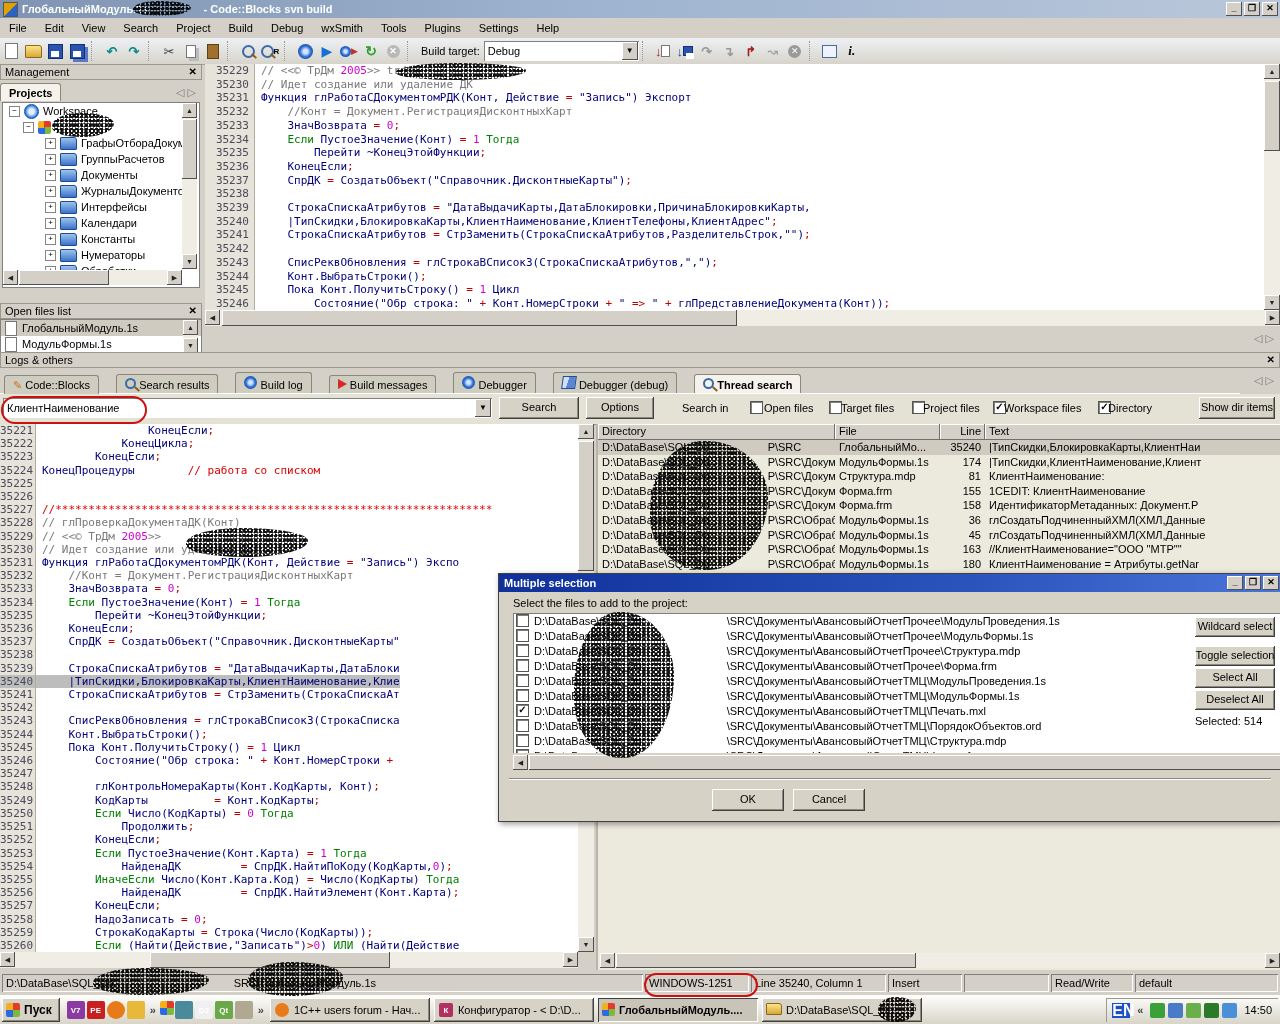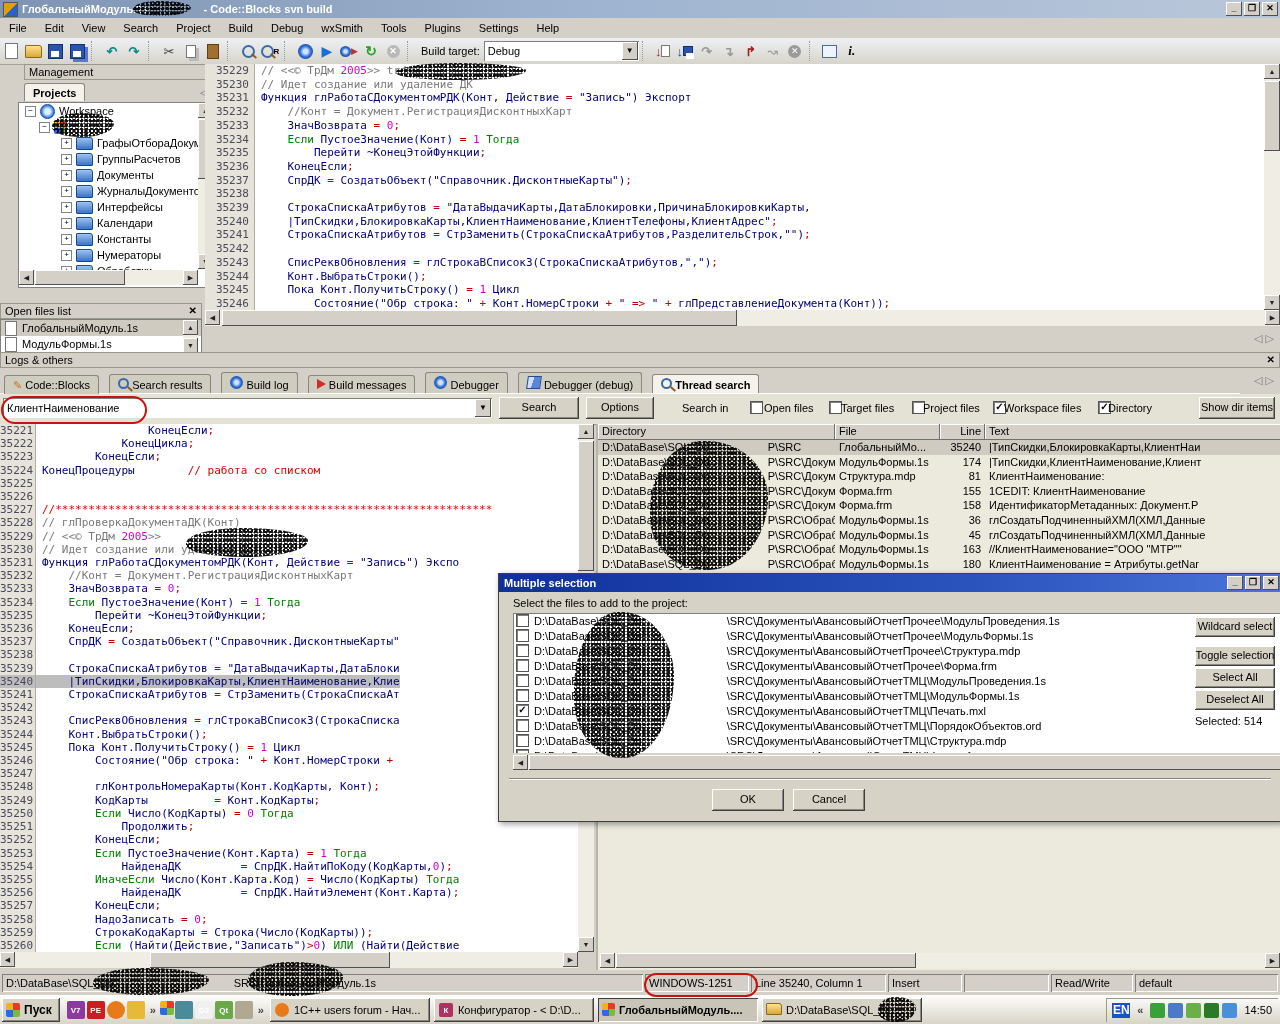--- a/index.html
+++ b/index.html
@@ -33,21 +33,21 @@
          padding-left:4px;box-sizing:border-box;position:relative;}
   .combo .da{position:absolute;right:1px;top:1px;bottom:1px;width:16px;background:#d4d0c8;
              box-shadow:inset -1px -1px 0 #505050,inset 1px 1px 0 #fff;text-align:center;font-size:8px;line-height:18px;}
   .btn{background:#d6d2c6;box-shadow:inset -1px -1px 0 #404040,inset 1px 1px 0 #fff,inset -2px -2px 0 #8a887e;
        text-align:center;box-sizing:border-box;}
   
   .panelhdr{background:#d4d0c8;border:1px solid #9a978d;display:flex;align-items:center;justify-content:space-between;
             padding:0 4px;box-sizing:border-box;height:16px;}
   .closex{font-size:10px;font-weight:bold;line-height:10px;}
   .tab{display:inline-block;border:1px solid #8a877d;border-bottom:none;border-radius:3px 3px 0 0;background:#cfccc0;
-       padding:3px 8px 2px;margin-right:10px;}
+       padding:3px 8px 2px;margin-right:17px;}
   .tab.active{background:#f4f2ea;font-weight:bold;position:relative;top:0;}
   .tree{background:#fff;border:1px solid #808080;overflow:hidden;}
   .trow{height:16px;display:flex;align-items:center;white-space:nowrap;}
   .pm{width:9px;height:9px;border:1px solid #848484;background:#fff;font-size:8px;line-height:8px;text-align:center;
       display:inline-block;margin-right:4px;flex:none;}
   .foldi{display:inline-block;width:15px;height:11px;background:linear-gradient(#9ec4f0,#3a74c8);border:1px solid #1c4a8c;
          border-radius:1px 3px 1px 1px;margin-right:4px;flex:none;}
   .globe{display:inline-block;width:13px;height:13px;border-radius:50%;background:radial-gradient(#dff0ff 30%,#2a74d8 70%);
          border:1px solid #1a4a9a;margin-right:4px;flex:none;}
   .pagei{display:inline-block;width:10px;height:13px;background:#fff;border:1px solid #777;margin-right:5px;flex:none;}
@@ -223,21 +223,21 @@
       </span>
       <span class="tbsep"></span>
       <span class="tbi">
         <span style="display:inline-block;width:13px;height:11px;border:1px solid #4a6aa0;background:#eef4ff;"></span>
       </span>
       <span class="tbi">
         <span style="font-family:'Liberation Serif',serif;font-style:italic;font-weight:bold;">i.</span>
       </span>
     </div>
 
-  <div class="abs" style="left:16px;top:64px;width:202px;height:239px;padding-left:8px;">
+  <div class="abs" style="left:0;top:64px;width:202px;height:239px;">
     <div class="panelhdr">
       <span>Management</span>
       <span class="closex">✕</span>
     </div>
     <div style="height:22px;padding-top:3px;position:relative;">
       <span class="tab active">Projects</span>
       <span style="position:absolute;right:6px;top:6px;color:#777;">◁ ▷</span>
     </div>
     <div class="tree" id="projtree" style="position:absolute;left:2px;top:38px;width:196px;height:184px;">
         <div class="trow" style="padding-left:6px;"><span class="pm">−</span><span class="globe"></span>Workspace</div>
@@ -479,21 +479,21 @@
         <div class="btn taskwin active">
           <span><span class="winflag" style="width:13px;height:13px;"></span></span>
           <span>ГлобальныйМодуль....</span>
         </div>
         <div class="btn taskwin">
           <span><span class="fld" style="width:14px;height:10px;"></span></span>
           <span>D:\DataBase\SQL_Db...</span>
         </div>
       </span>
     <div class="tray">
-      <span style="background:#1b50c8;color:#fff;font-weight:bold;width:18px;height:15px;text-align:center;font-size:12px;line-height:15px;">EN</span>
+      <span style="background:#1b50c8;color:#fff;font-weight:bold;width:18px;height:15px;text-align:center;font-size:16px;line-height:15px;">EN</span>
       <span class="chev">«</span>
       <span id="trayicons" style="display:flex;gap:3px;">
           <span class="trayi" style="background:#3aa03a;"></span>
           <span class="trayi" style="background:#4a7ac8;"></span>
           <span class="trayi" style="background:#6ab04a;"></span>
           <span class="trayi" style="background:#2a7a2a;"></span>
           <span class="trayi" style="background:#4a90d8;"></span>
         </span>
       <span style="margin-left:4px;">14:50</span>
     </div>

